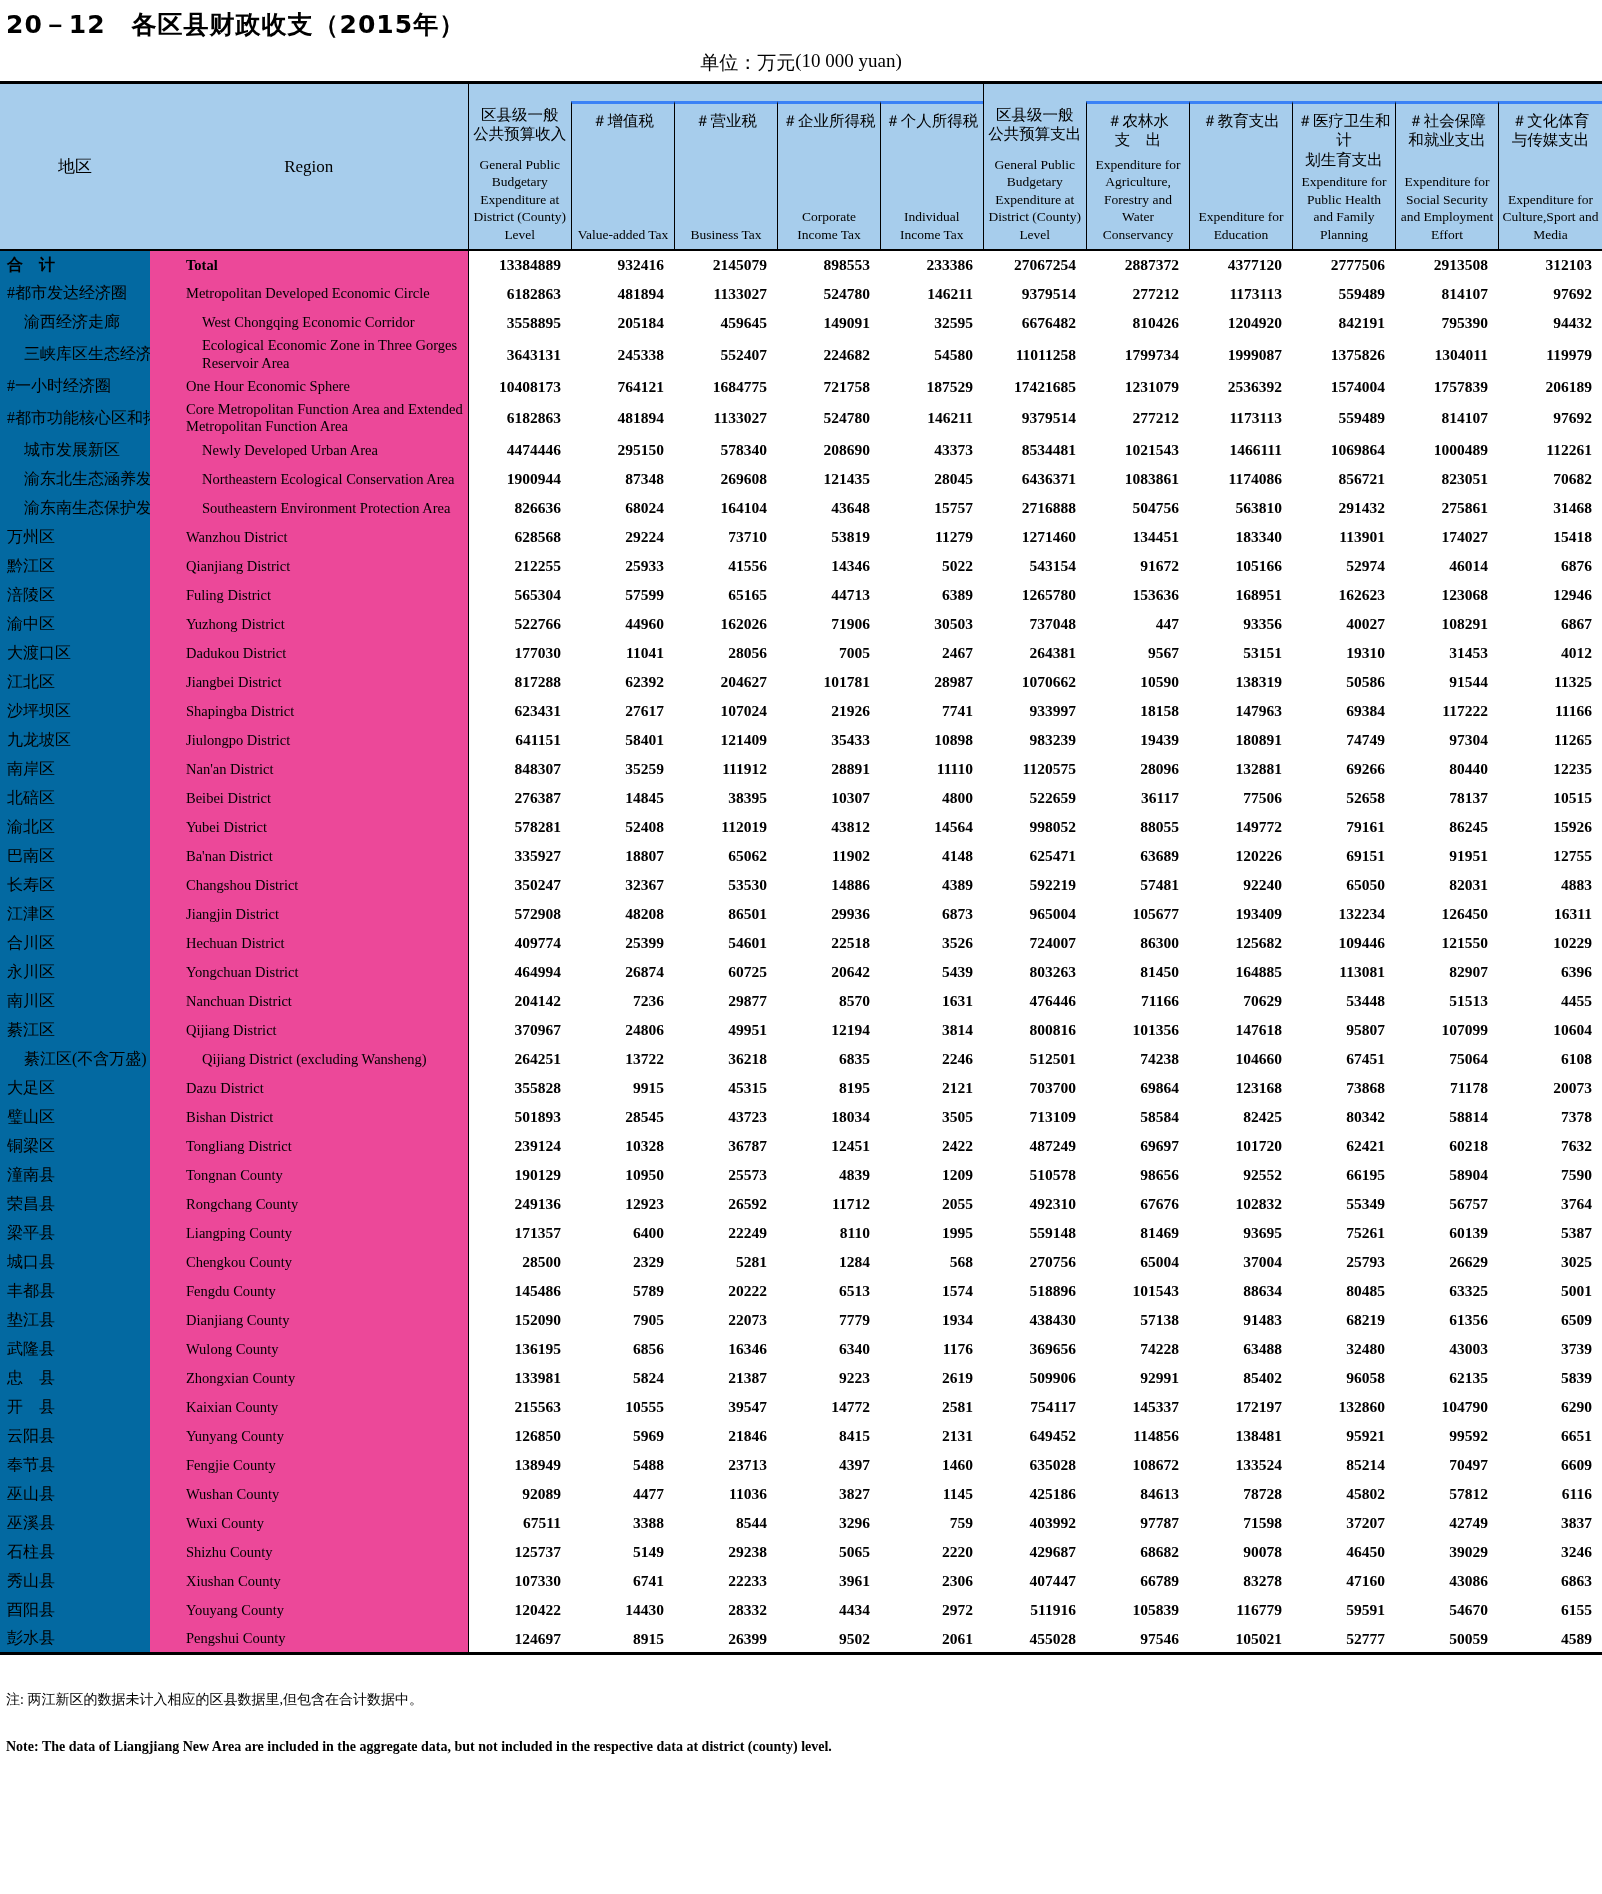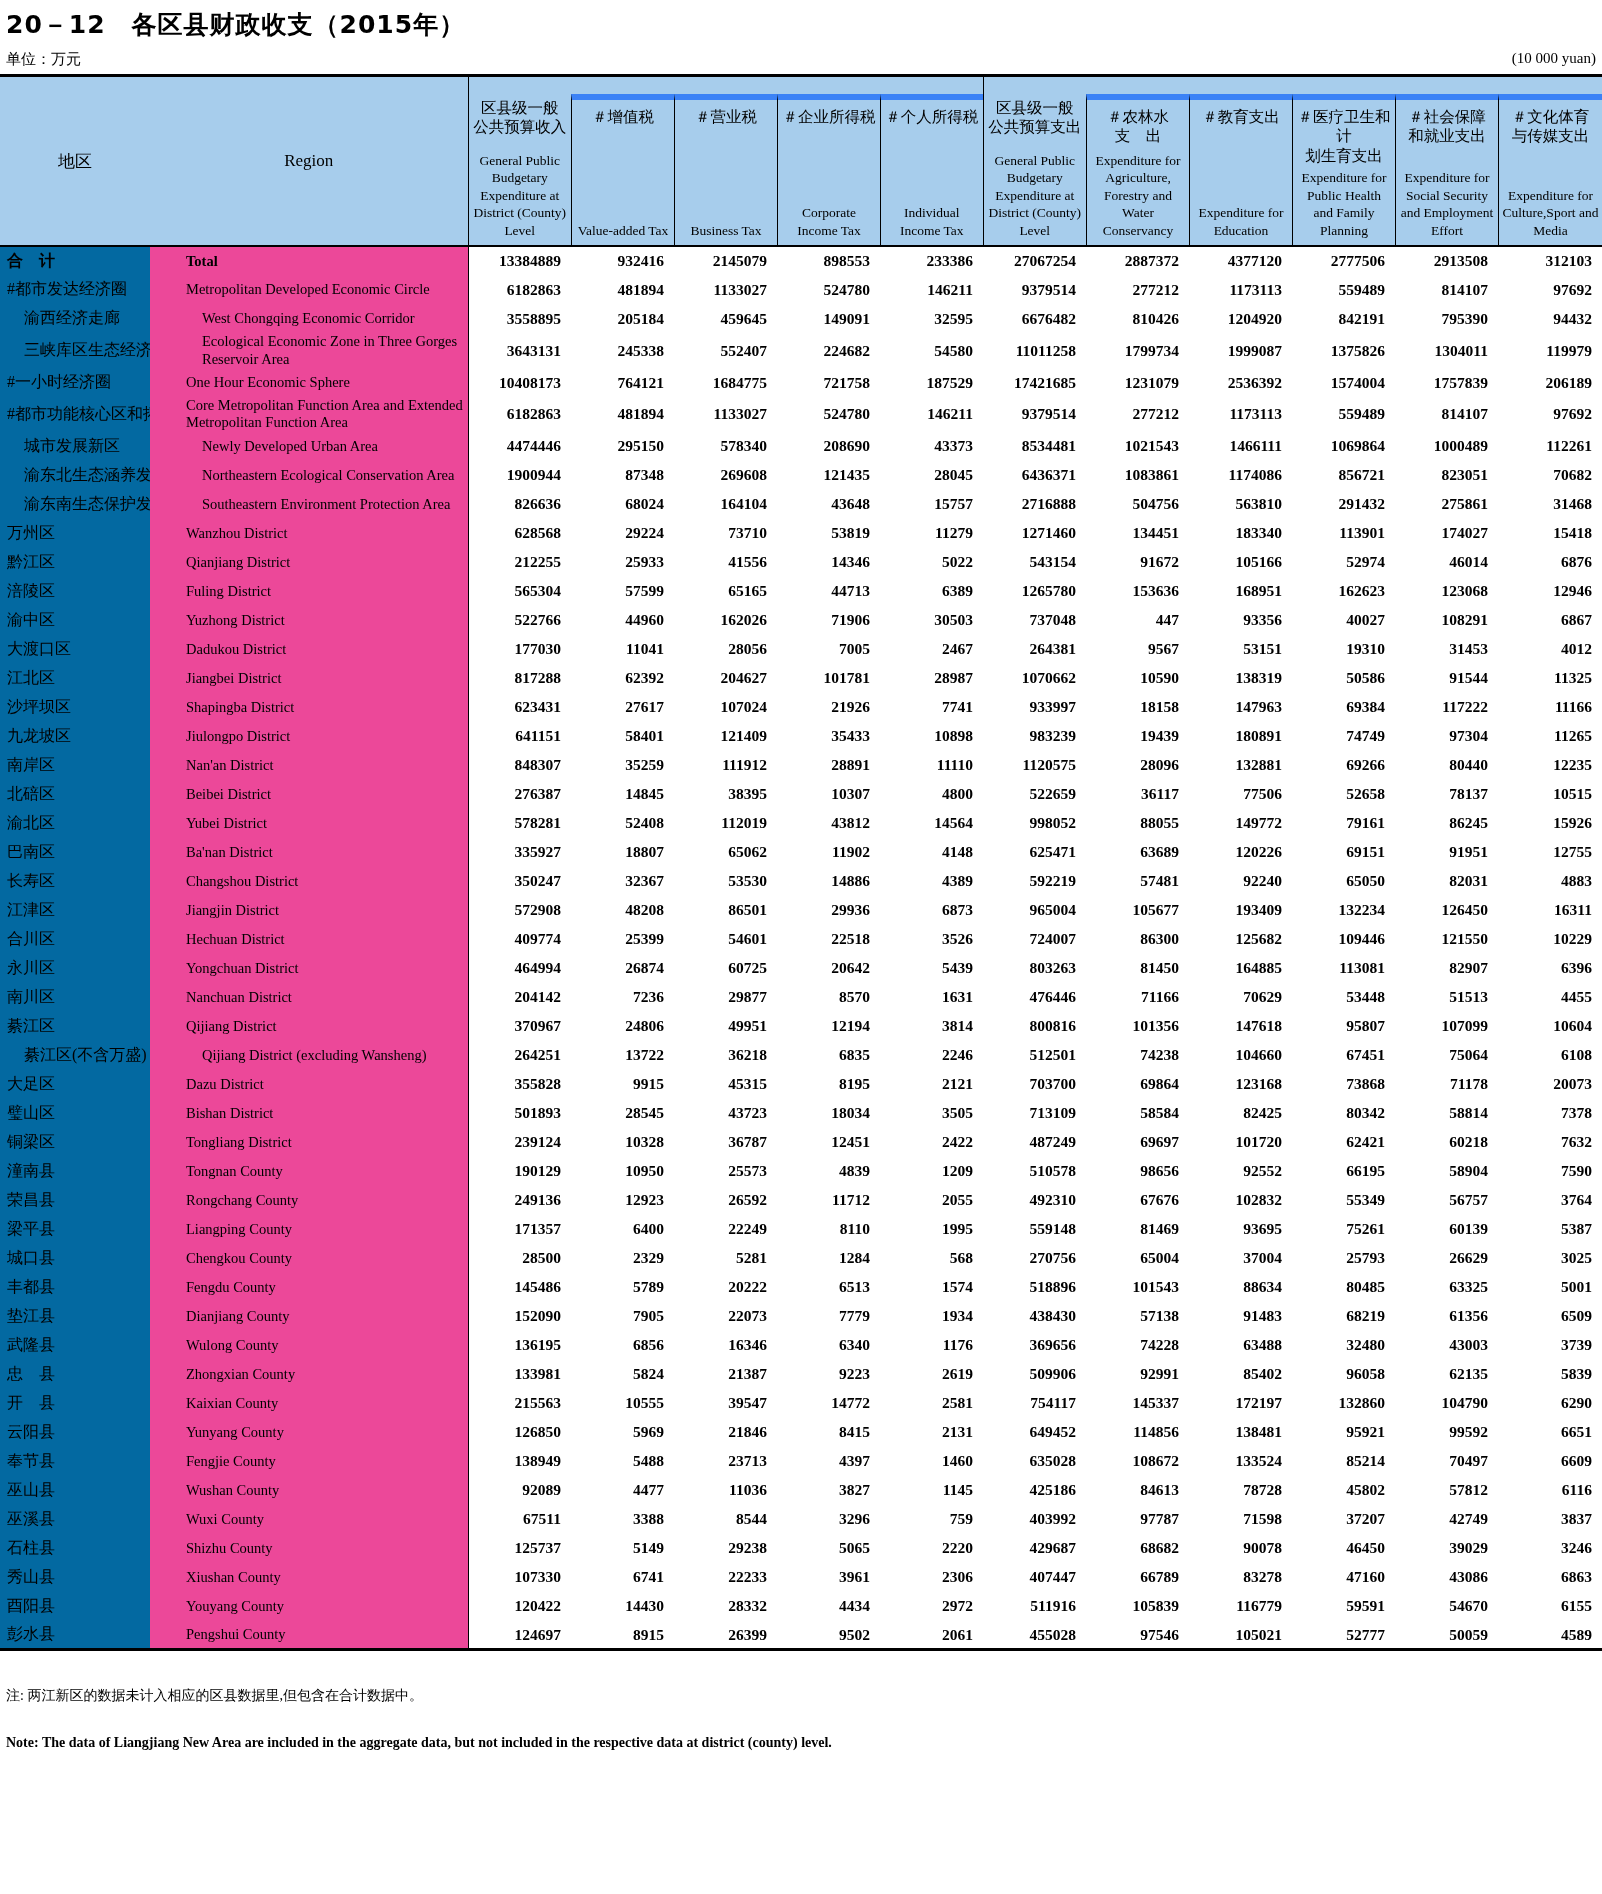--- a/index.html
+++ b/index.html
@@ -12,22 +12,22 @@
   .page { position: relative; width: 1602px; height: 1894px; background: #fff; overflow: hidden; }
 
   
   .title-cn {
     font-family: "DejaVu Sans", "Liberation Sans", sans-serif;
     font-weight: bold; font-size: 25px; letter-spacing: 1px;
     padding: 8px 0 0 6px;
   }
   .title-en { font-size: 22px; padding: 5px 0 0 4px; }
   .unit-row {
-    display: flex; justify-content: space-between;
-    font-size: 15px; padding: 9px 6px 5px 6px;
+    display: flex; justify-content: center;
+    font-size: 19px; padding: 9px 6px 5px 6px;
   }
 
   
   table {
     width: 1602px; table-layout: fixed;
     border-collapse: collapse;
     border-top: 3px solid #000;
     border-bottom: 3px solid #000;
   }
   thead th {
@@ -35,21 +35,21 @@
     font-weight: normal; vertical-align: top;
     height: 125px; padding: 0;
     border-bottom: 2px solid #000;
   }
   th.region-th { vertical-align: middle; font-size: 17px; }
   th.hmain { border-left: 1px solid #000; }
   .hbox { display: flex; flex-direction: column; height: 100%; }
   th.hmain .hbox { padding-top: 21px; }
   th.hsub  .hbox {
     margin-top: 17px; height: calc(100% - 17px);
-    border-top: 6px solid #3b82f6; border-left: 1px solid #000;
+    border-top: 3px solid #3b82f6; border-left: 1px solid #000;
   }
   .hcn {
     font-size: 15.5px; line-height: 1.25; text-align: center;
     white-space: pre-line; padding-top: 7px;
   }
   th.hmain .hcn { padding-top: 0; }
   .hen {
     font-size: 13.5px; line-height: 1.3; text-align: center;
     margin-top: auto; padding: 4px 3px 6px 3px;
   }

